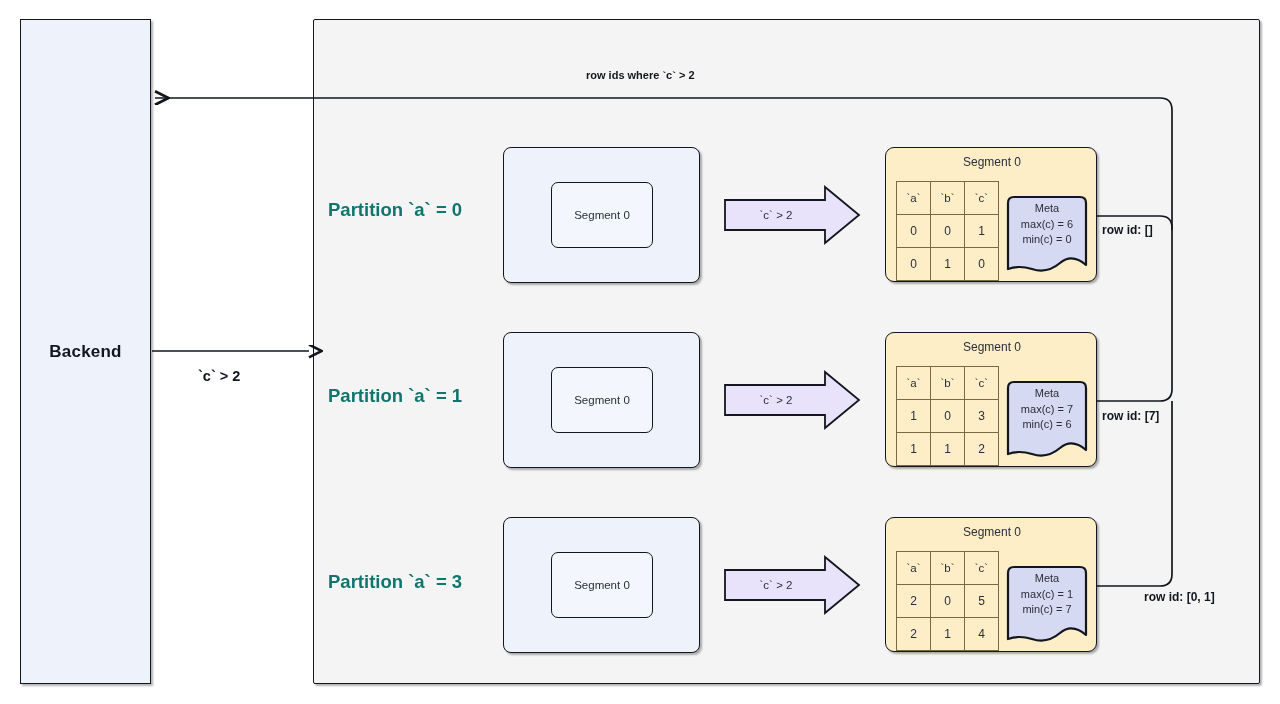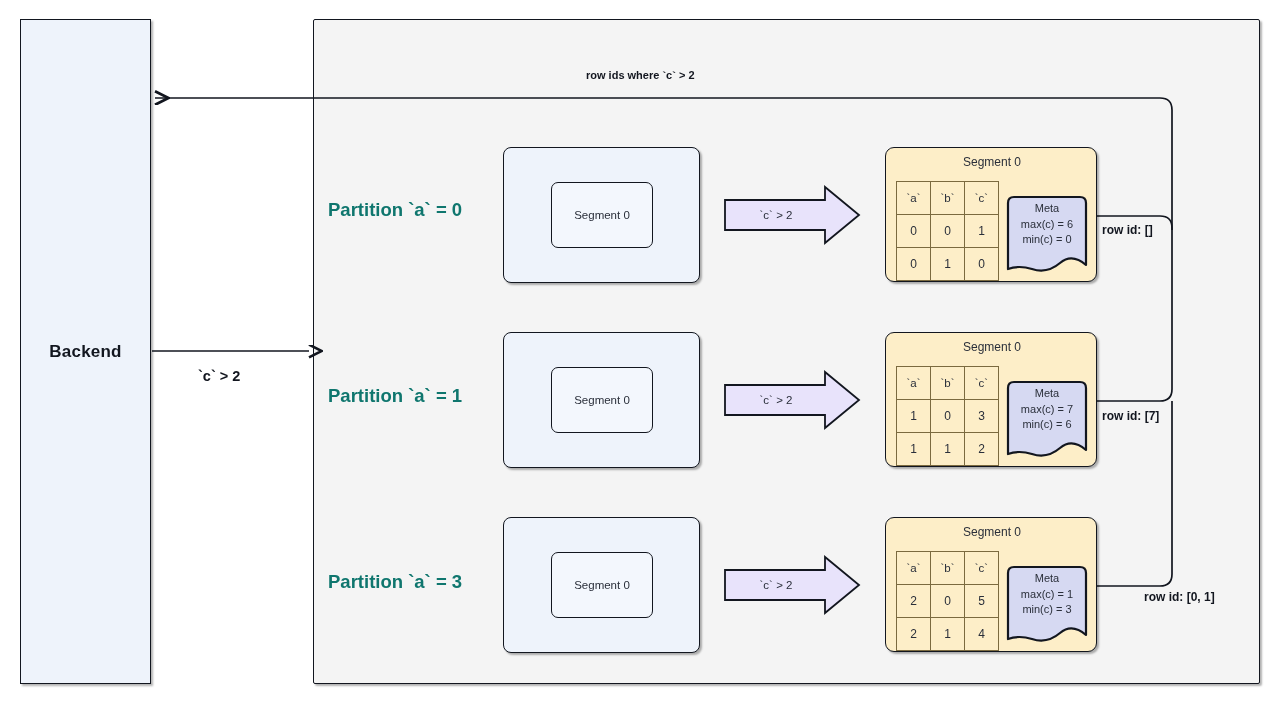--- a/index.html
+++ b/index.html
@@ -285,20 +285,20 @@
       </tr>
     </tbody>
       </table>
     <div class="meta-shape" style="left:120px; top:47px;">
       <svg width="82" height="82" viewBox="0 0 82 82">
         <path d="M8,2 L74,2 Q80,2 80,8 L80,70 Q66,58 54,68 Q41,79 26,74 Q13,70 2,74 L2,8 Q2,2 8,2 Z" fill="#d6d9f2" stroke="#12161f" stroke-width="2.2" stroke-linejoin="round"></path>
       </svg>
       <div class="meta-text">
         <div>Meta</div>
         <div>max(c) = 1</div>
-        <div>min(c) = 3</div>
+        <div>min(c) = 7</div>
       </div>
     </div>
   </div>
 
   <div class="rowid-label" style="left:1100px; top:590px;margin-left:44px;">row id: [0, 1]</div>
 
 </div>
 
 </body></html>

